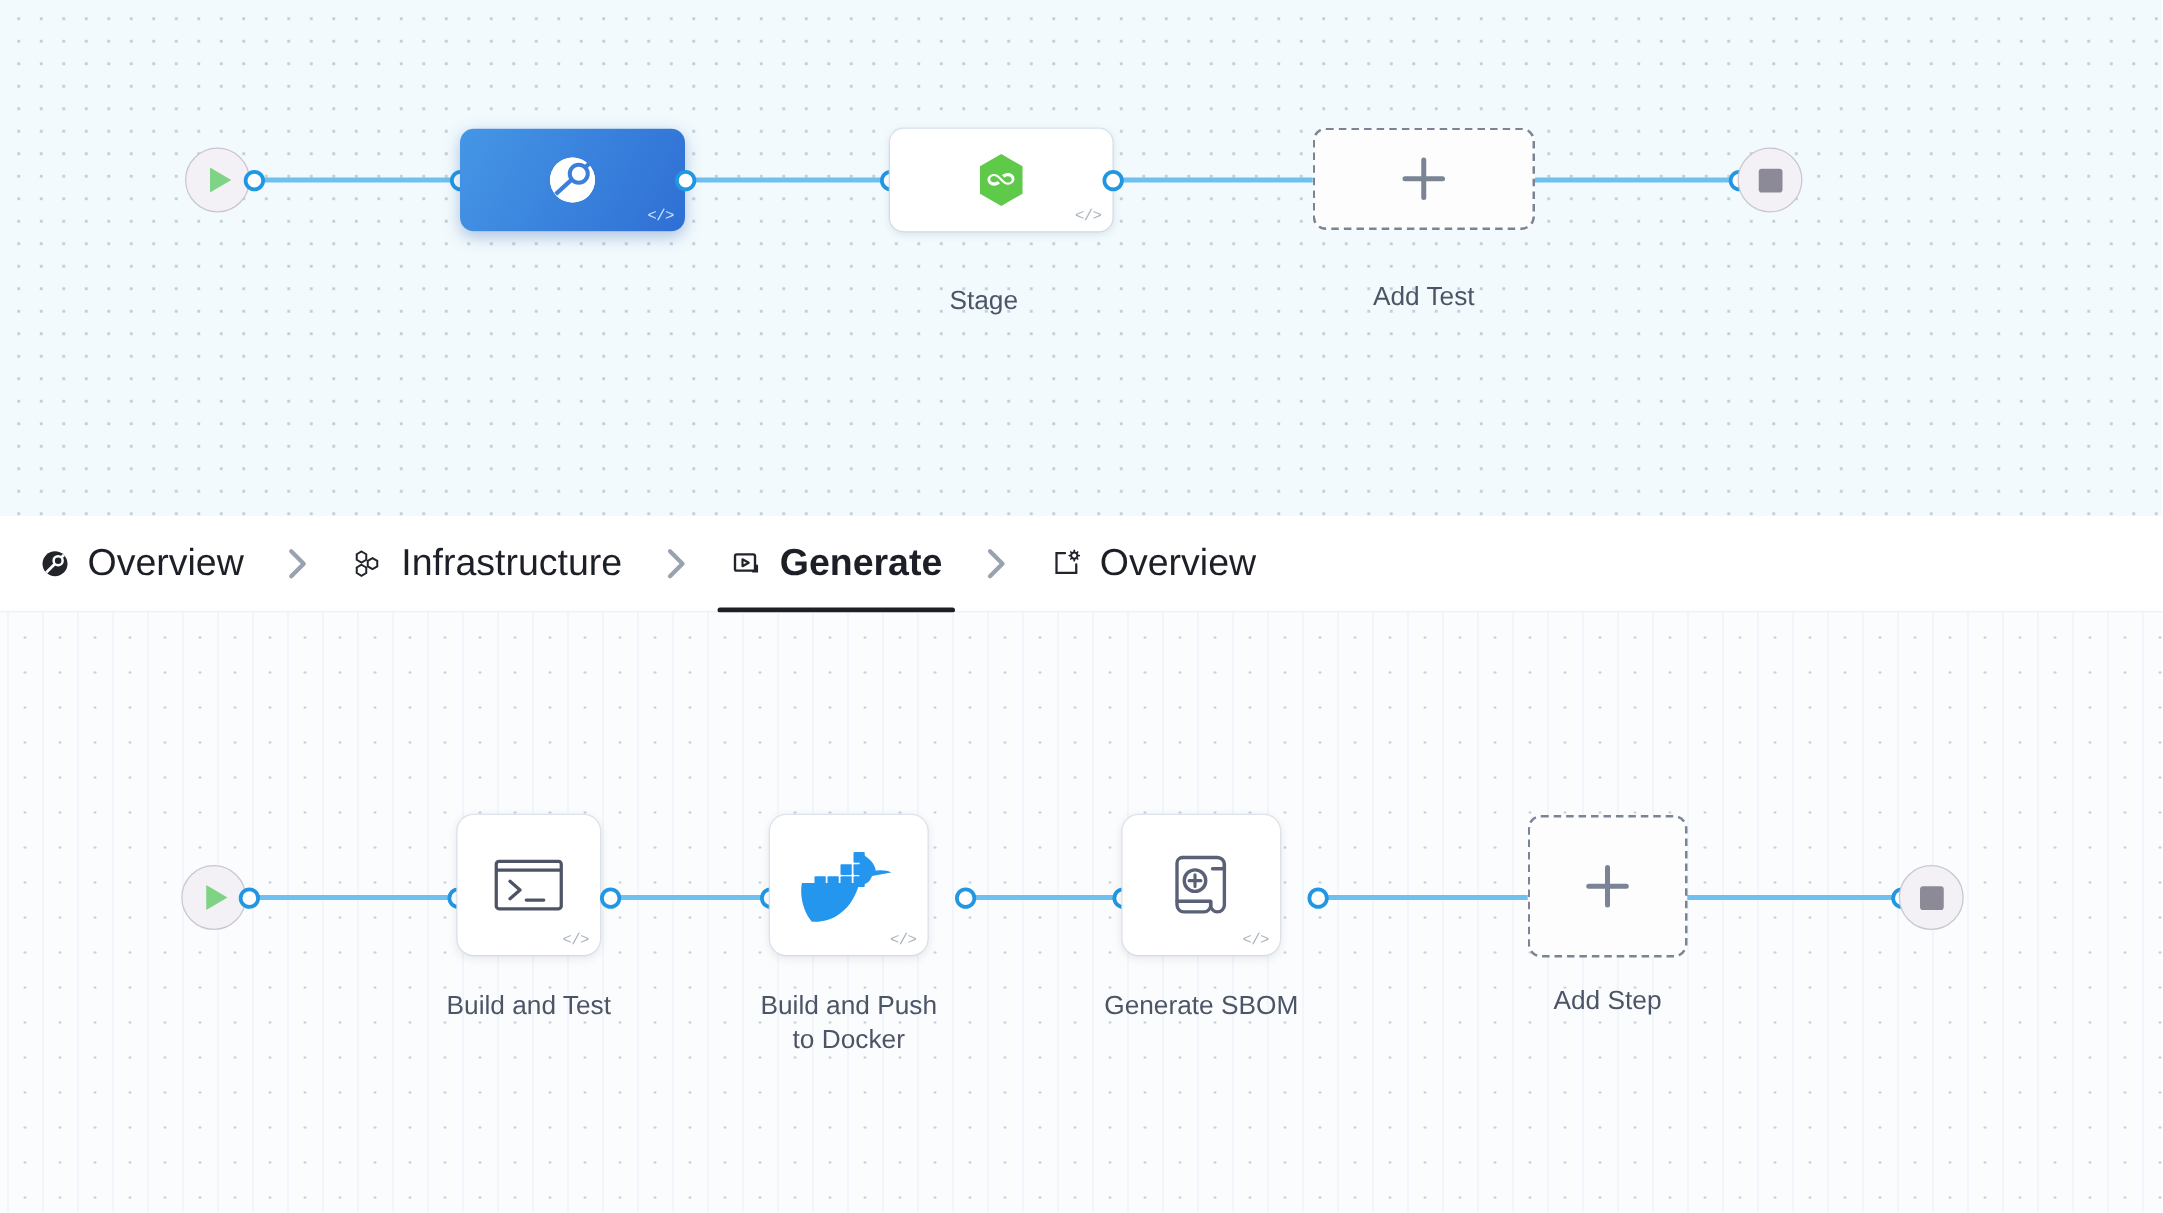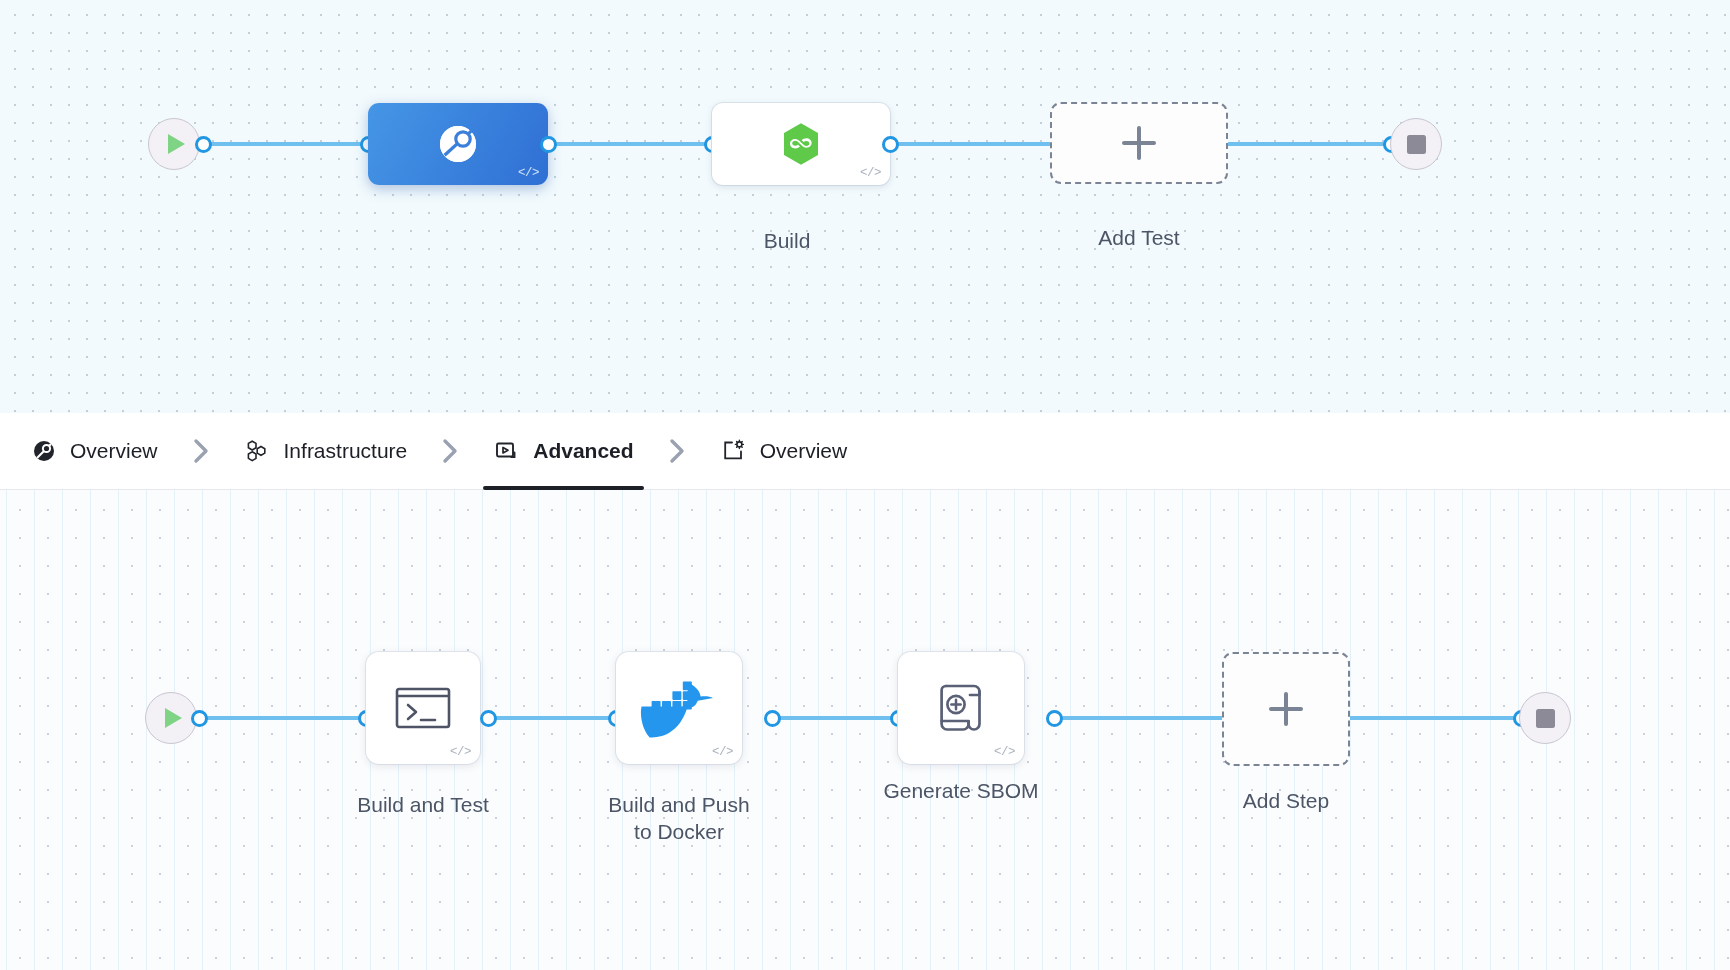--- a/index.html
+++ b/index.html
@@ -100,21 +100,21 @@
 
   
   .tabbar {
     position: absolute; left: 0; top: 413px; width: 1730px; height: 77px;
     background: #ffffff; border-bottom: 1px solid #e6eaef;
     display: flex; align-items: center; padding-left: 28px; gap: 0;
   }
   .tab {
     display: flex; align-items: center; gap: 14px;
     height: 77px; padding: 0 4px; position: relative;
-    font-size: 21px; color: #1c1f26; cursor: pointer;
+    font-size: 30px; color: #1c1f26; cursor: pointer;
   }
   .tab.active { font-weight: bold; }
   .tab.active .tab-underline {
     position: absolute; left: -6px; right: -6px; bottom: 0; height: 4px;
     background: #1c1f26; border-radius: 2px;
   }
   .tab-sep {
     width: 78px; display: flex; align-items: center; justify-content: center;
     color: #9aa1b0;
   }
@@ -154,21 +154,21 @@
 
     <div class="port" style="left:704px; top:136px;"></div>
     <div class="stage-node" style="left:712px; top:103px; width:178px;">
       <svg width="48" height="48" viewBox="0 0 48 48">
         <path d="M24 3.2 41 13v22L24 44.8 7 35V13z" fill="#5fc94a"></path>
         <path d="M18.2 28.5c-2.9 0-5.2-2.1-5.2-4.7s2.3-4.7 5.2-4.7c2 0 3.4 1 4.9 2.4l2.7 2.6c1.2 1.2 2.2 1.9 3.6 1.9 1.7 0 3-1.1 3-2.5s-1.3-2.5-3-2.5c-1 0-1.9.3-2.8 1.1l-2-1.9c1.3-1.2 2.9-1.9 4.8-1.9 2.9 0 5.2 2.1 5.2 4.7s-2.3 4.7-5.2 4.7c-2 0-3.4-1-4.9-2.4l-2.7-2.6c-1.2-1.2-2.2-1.9-3.6-1.9-1.7 0-3 1.1-3 2.5s1.3 2.5 3 2.5c1 0 1.9-.3 2.8-1.1l2 1.9c-1.3 1.2-2.9 1.9-4.8 1.9z" fill="#ffffff"></path>
       </svg>
       <span class="code-tag">&lt;/&gt;</span>
     </div>
     <div class="port" style="left:882px; top:136px;"></div>
-    <div class="node-label" style="left:657px; top:228px;">Build</div>
+    <div class="node-label" style="left:657px; top:228px;">Stage</div>
 
     <div class="add-node" style="left:1050px; top:102px; width:178px; height:82px;">
       <div class="plus"></div>
     </div>
     <div class="node-label" style="left:1009px; top:225px;">Add Test</div>
 
     <div class="port" style="left:1383px; top:136px;"></div>
     <div class="terminal" style="left:1390px; top:118px;">
       <div class="stop-sq"></div>
     </div>
@@ -211,21 +211,21 @@
     </div>
 
     <div class="tab active">
       <span class="tab-icon">
         <svg width="26" height="26" viewBox="0 0 26 26" fill="none" stroke="#22242b" stroke-width="1.9">
           <rect x="4" y="5.5" width="16" height="13" rx="1.4"></rect>
           <path d="M10 9.4v5.6l5-2.8z" stroke-width="1.7" stroke-linejoin="round"></path>
           <path d="M21.5 14.5v4.5h-3.2" stroke-width="1.9" stroke-linecap="round"></path>
         </svg>
       </span>
-      <span>Advanced</span>
+      <span>Generate</span>
       <span class="tab-underline"></span>
     </div>
 
     <div class="tab-sep">
       <svg width="22" height="30" viewBox="0 0 22 30">
           <path d="M6 5 16 15 6 25" stroke="#9aa1b0" stroke-width="3.4" fill="none" stroke-linecap="round" stroke-linejoin="round"></path>
         </svg>
     </div>
 
     <div class="tab">
@@ -292,21 +292,21 @@
         <path d="M16 9h28a5.5 5.5 0 0 1 5.5 5.5V18H40"></path>
         <path d="M49.5 14.5V47a5.5 5.5 0 0 1-5.5 5.5 5.5 5.5 0 0 1-5.5-5.5v-2.6"></path>
         <path d="M16 9a4.4 4.4 0 0 0-4.4 4.4V44"></path>
         <path d="M11.6 44h27v3a5.5 5.5 0 0 1-5.5 5.5H17.1A5.5 5.5 0 0 1 11.6 47z"></path>
         <circle cx="26" cy="27.5" r="8.6"></circle>
         <path d="M26 22.8v9.4M21.3 27.5h9.4" stroke-width="2.5"></path>
       </svg>
       <span class="code-tag">&lt;/&gt;</span>
     </div>
     <div class="port" style="left:1046px; top:220px;"></div>
-    <div class="node-label" style="left:831px; top:288px;">Generate SBOM</div>
+    <div class="node-label" style="left:831px; top:302px;">Generate SBOM</div>
 
     <div class="add-node" style="left:1222px; top:162px; width:128px; height:114px;">
       <div class="plus"></div>
     </div>
     <div class="node-label" style="left:1156px; top:298px;">Add Step</div>
 
     <div class="port" style="left:1513px; top:220px;"></div>
     <div class="terminal" style="left:1519px; top:202px;">
       <div class="stop-sq"></div>
     </div>

